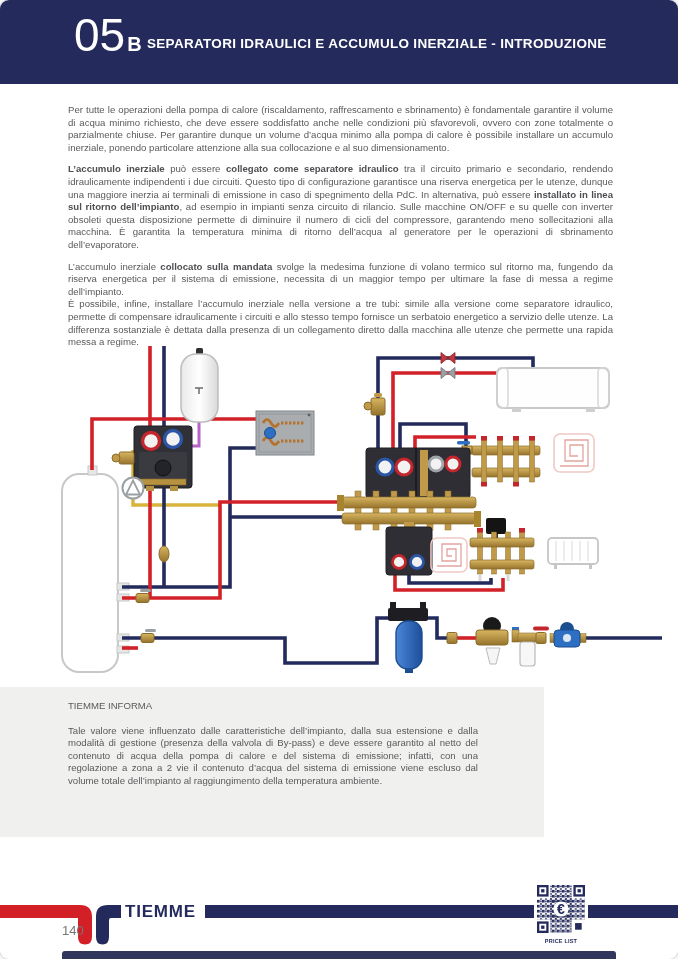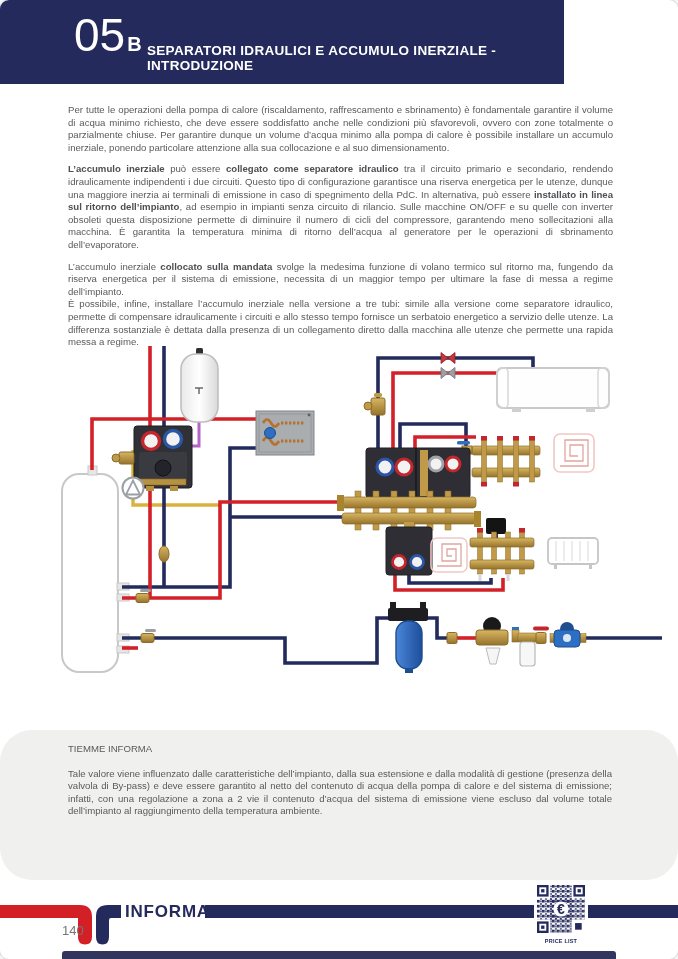--- a/index.html
+++ b/index.html
@@ -1,32 +1,32 @@
 <!DOCTYPE html>
 <html><head>
 <meta charset="utf-8">
 <style>
   html,body{margin:0;padding:0;background:#f6f6f6;}
   .page{position:relative;width:678px;height:959px;background:#ffffff;margin:0 auto;
         font-family:"Liberation Sans",sans-serif;border-radius:9px;overflow:hidden;
         box-shadow:0 0 0 1px #e0e0e0;}
   
-  .banner{position:absolute;left:0;top:0;width:564px;height:84px;background:#242a5c;color:#fff;}
+  .banner{position:absolute;left:0;top:0;width:678px;height:84px;background:#242a5c;color:#fff;}
   .banner-num{position:absolute;left:74px;top:12px;font-size:46px;font-weight:400;line-height:46px;}
   .banner-num .sub{font-size:20px;font-weight:700;margin-left:2px;}
-  .banner-title{position:absolute;left:147px;top:43px;font-size:13.5px;font-weight:700;letter-spacing:.3px;}
+  .banner-title{position:absolute;left:147px;top:36px;font-size:13.5px;font-weight:700;letter-spacing:.3px;}
   
   .intro{position:absolute;left:68px;top:104px;width:545px;font-size:9.6px;line-height:12.6px;
          color:#595a5c;text-align:justify;}
   .intro p{margin:0 0 9px 0;}
   .b{font-weight:700;color:#4e4f52;}
   
   .diagram{position:absolute;left:0;top:333px;width:678px;height:377px;}
   
-  .infobox{position:absolute;left:0;top:730px;width:678px;height:150px;background:#f0f0ee;border-radius:32px;}
+  .infobox{position:absolute;left:0;top:687px;width:544px;height:150px;background:#f0f0ee;}
   .infobox-inner{margin:13px 66px 0 68px;font-size:9.6px;line-height:12.6px;color:#595a5c;text-align:justify;}
   .infobox-title{font-weight:400;margin:0 0 1px 0;text-align:left;}
   .infobox-inner p{margin:0 0 12px 0;}
   
   .footer-logo{position:absolute;left:0;top:898px;width:220px;height:56px;}
   .brand{position:absolute;left:125px;top:902px;font-size:17px;font-weight:700;
          letter-spacing:.8px;color:#242a5c;}
   .footer-bar{position:absolute;left:205px;top:905px;width:473px;height:13px;background:#242a5c;}
   .page-num{position:absolute;left:62px;top:923px;font-size:13px;color:#767676;}
   .qr-box{position:absolute;left:534px;top:885px;width:54px;height:68px;background:#fff;text-align:center;}
@@ -305,21 +305,21 @@
     <div class="infobox-inner">
       <p class="infobox-title">TIEMME INFORMA</p>
       <p>Tale valore viene influenzato dalle caratteristiche dell’impianto, dalla sua estensione e dalla modalità di gestione (presenza della valvola di By-pass) e deve essere garantito al netto del contenuto di acqua della pompa di calore e del sistema di emissione; infatti, con una regolazione a zona a 2 vie il contenuto d’acqua del sistema di emissione viene escluso dal volume totale dell’impianto al raggiungimento della temperatura ambiente.</p>
     </div>
   </div>
 
   <svg class="footer-logo" viewBox="0 0 220 56" xmlns="http://www.w3.org/2000/svg">
     <path d="M0,7 H80 Q92,7 92,19 V39 Q92,46.5 85,46.5 Q78,46.5 78,39 V20 H0 Z" fill="#d32027"></path>
     <path d="M96,39 V18 Q96,7 108,7 H121 V20 H111 Q109,20 109,22 V39 Q109,46.5 102.5,46.5 Q96,46.5 96,39 Z" fill="#242a5c"></path>
   </svg>
-  <div class="brand">INFORMA</div>
+  <div class="brand">TIEMME</div>
   <div class="footer-bar"></div>
   <div class="page-num">140</div>
 
   <div class="qr-box">
     <svg width="48" height="48" viewBox="0 0 29 29" xmlns="http://www.w3.org/2000/svg">
       <defs>
         <pattern id="qrp" width="3" height="3" patternUnits="userSpaceOnUse">
           <rect width="1.6" height="1.6" fill="#242a5c"></rect>
           <rect x="1.9" y="1.9" width="1" height="1" fill="#242a5c"></rect>
           <rect x="1.9" y="0.4" width="0.9" height="0.9" fill="#242a5c"></rect>

